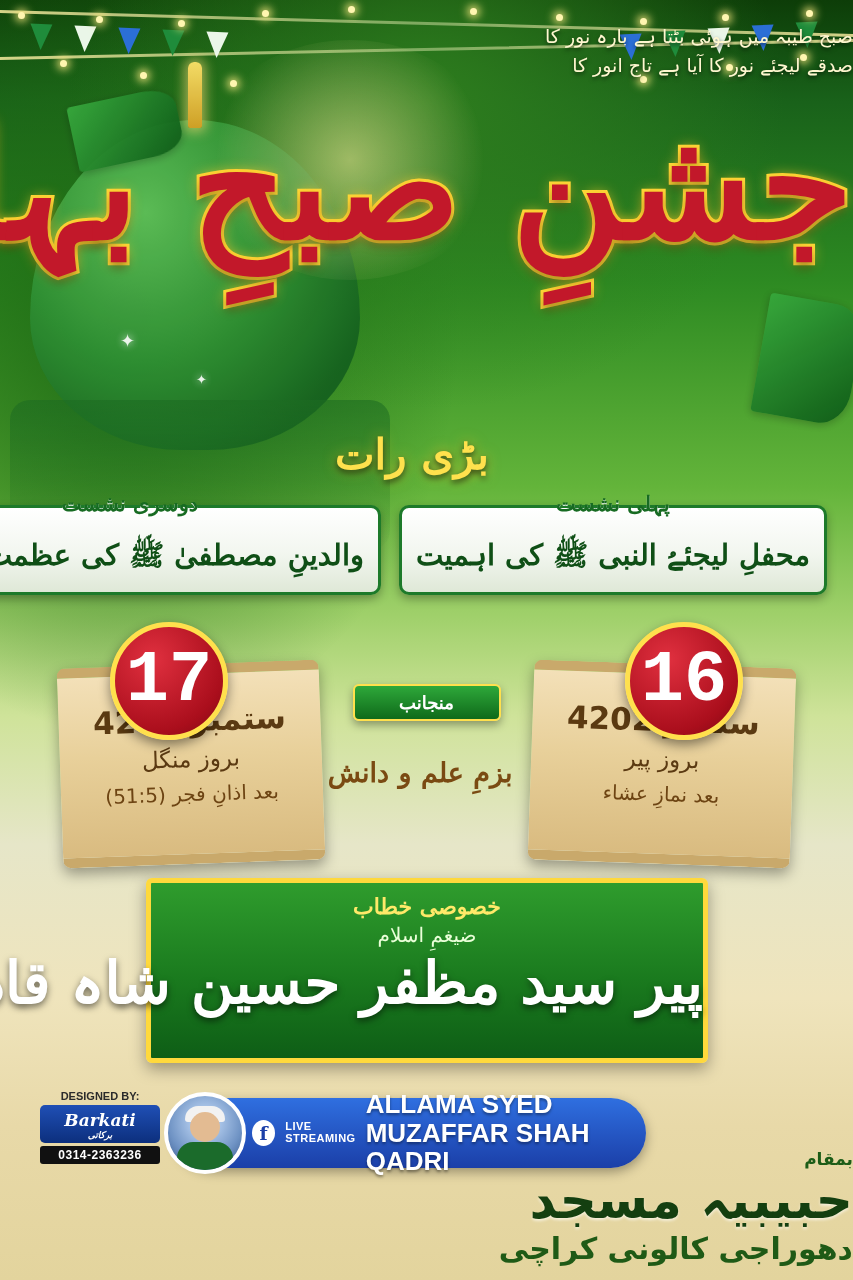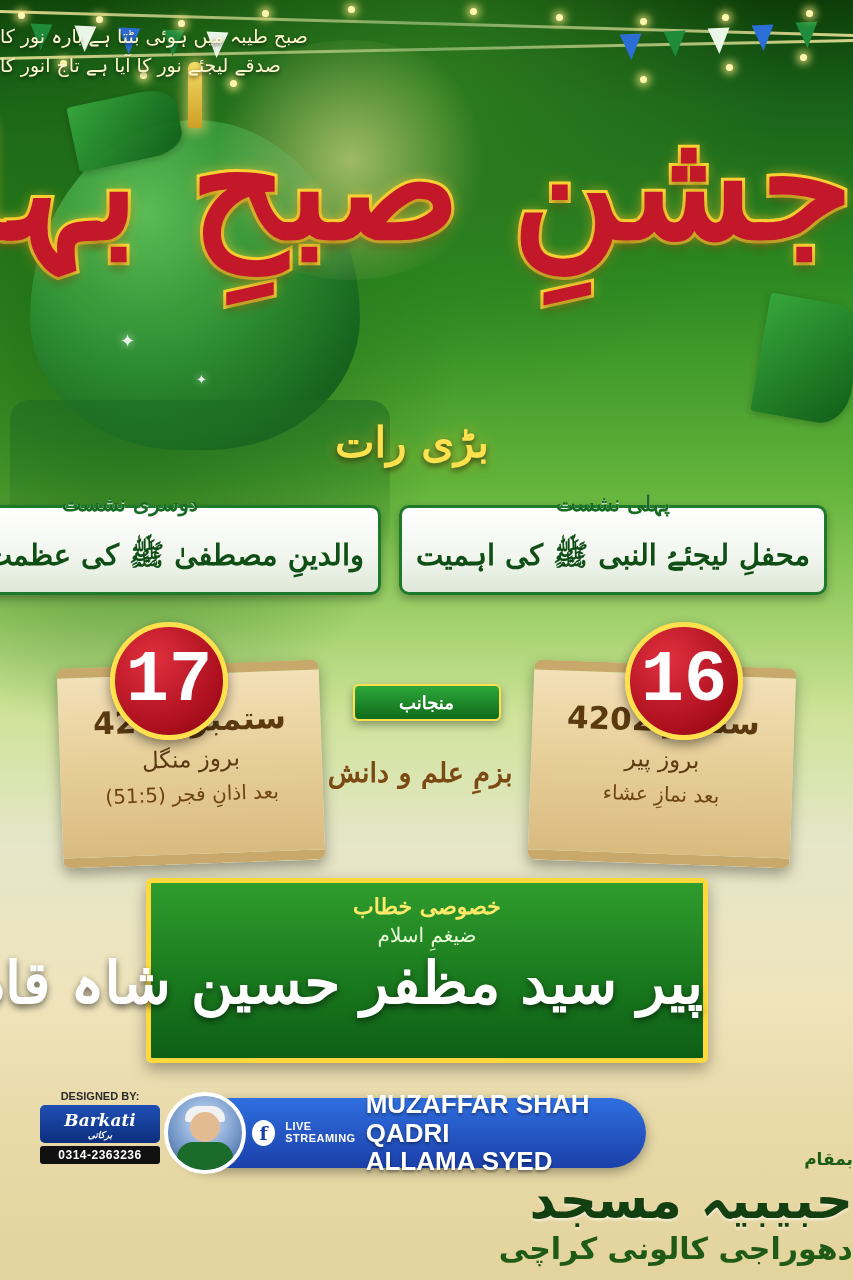--- a/index.html
+++ b/index.html
@@ -80,21 +80,21 @@
   }
   
   .urdu {
     font-family: "DejaVu Sans", sans-serif;
     direction: rtl;
     unicode-bidi: bidi-override;
     white-space: nowrap;
   }
   .tagline {
     position: absolute; top: 22px; left: 0; width: 853px;
-    text-align: left;
+    text-align: right;
     color: #fff7d0;
     font-size: 19px; line-height: 1.55;
     text-shadow: 0 2px 4px rgba(0,0,0,.6);
   }
   .tagline div { direction: rtl; font-family: "DejaVu Sans", sans-serif; }
 
   
   .title-wrap {
     position: absolute; top: 110px; left: 0; width: 853px; height: 340px;
     text-align: center;
@@ -107,21 +107,21 @@
     line-height: 1;
     color: #c2182a;
     -webkit-text-stroke: 6px #ffd83a;
     paint-order: stroke fill;
     text-shadow:
       0 0 14px rgba(255,200,40,.85),
       0 6px 10px rgba(0,0,0,.45);
     letter-spacing: -6px;
   }
   .title-sub {
-    position: absolute; top: 418px; left: 0; width: 824px;
+    position: absolute; top: 430px; left: 0; width: 824px;
     text-align: center;
     font-family: "DejaVu Serif", serif;
     direction: rtl;
     font-size: 42px; font-weight: bold;
     color: #ffe14d;
     text-shadow: 0 3px 6px rgba(0,0,0,.6), 0 0 14px rgba(255,190,40,.6);
   }
 
   
   .sessions {
@@ -449,22 +449,22 @@
       <div class="cap"></div>
       <div class="head"></div>
       <div class="body"></div>
     </div>
     <div class="fb">f</div>
     <div class="livetag">
       <div>LIVE</div>
       <div>STREAMING</div>
     </div>
     <div class="livenames">
+      <div>ALLAMA SYED</div>
       <div>MUZAFFAR SHAH QADRI</div>
-      <div>ALLAMA SYED</div>
     </div>
   </div>
 
   <div class="venue">
     <div class="vmark urdu">بمقام</div>
     <div class="vname urdu">حبیبیہ مسجد</div>
     <div class="vloc urdu">دھوراجی کالونی کراچی</div>
   </div>
 
 </div>

